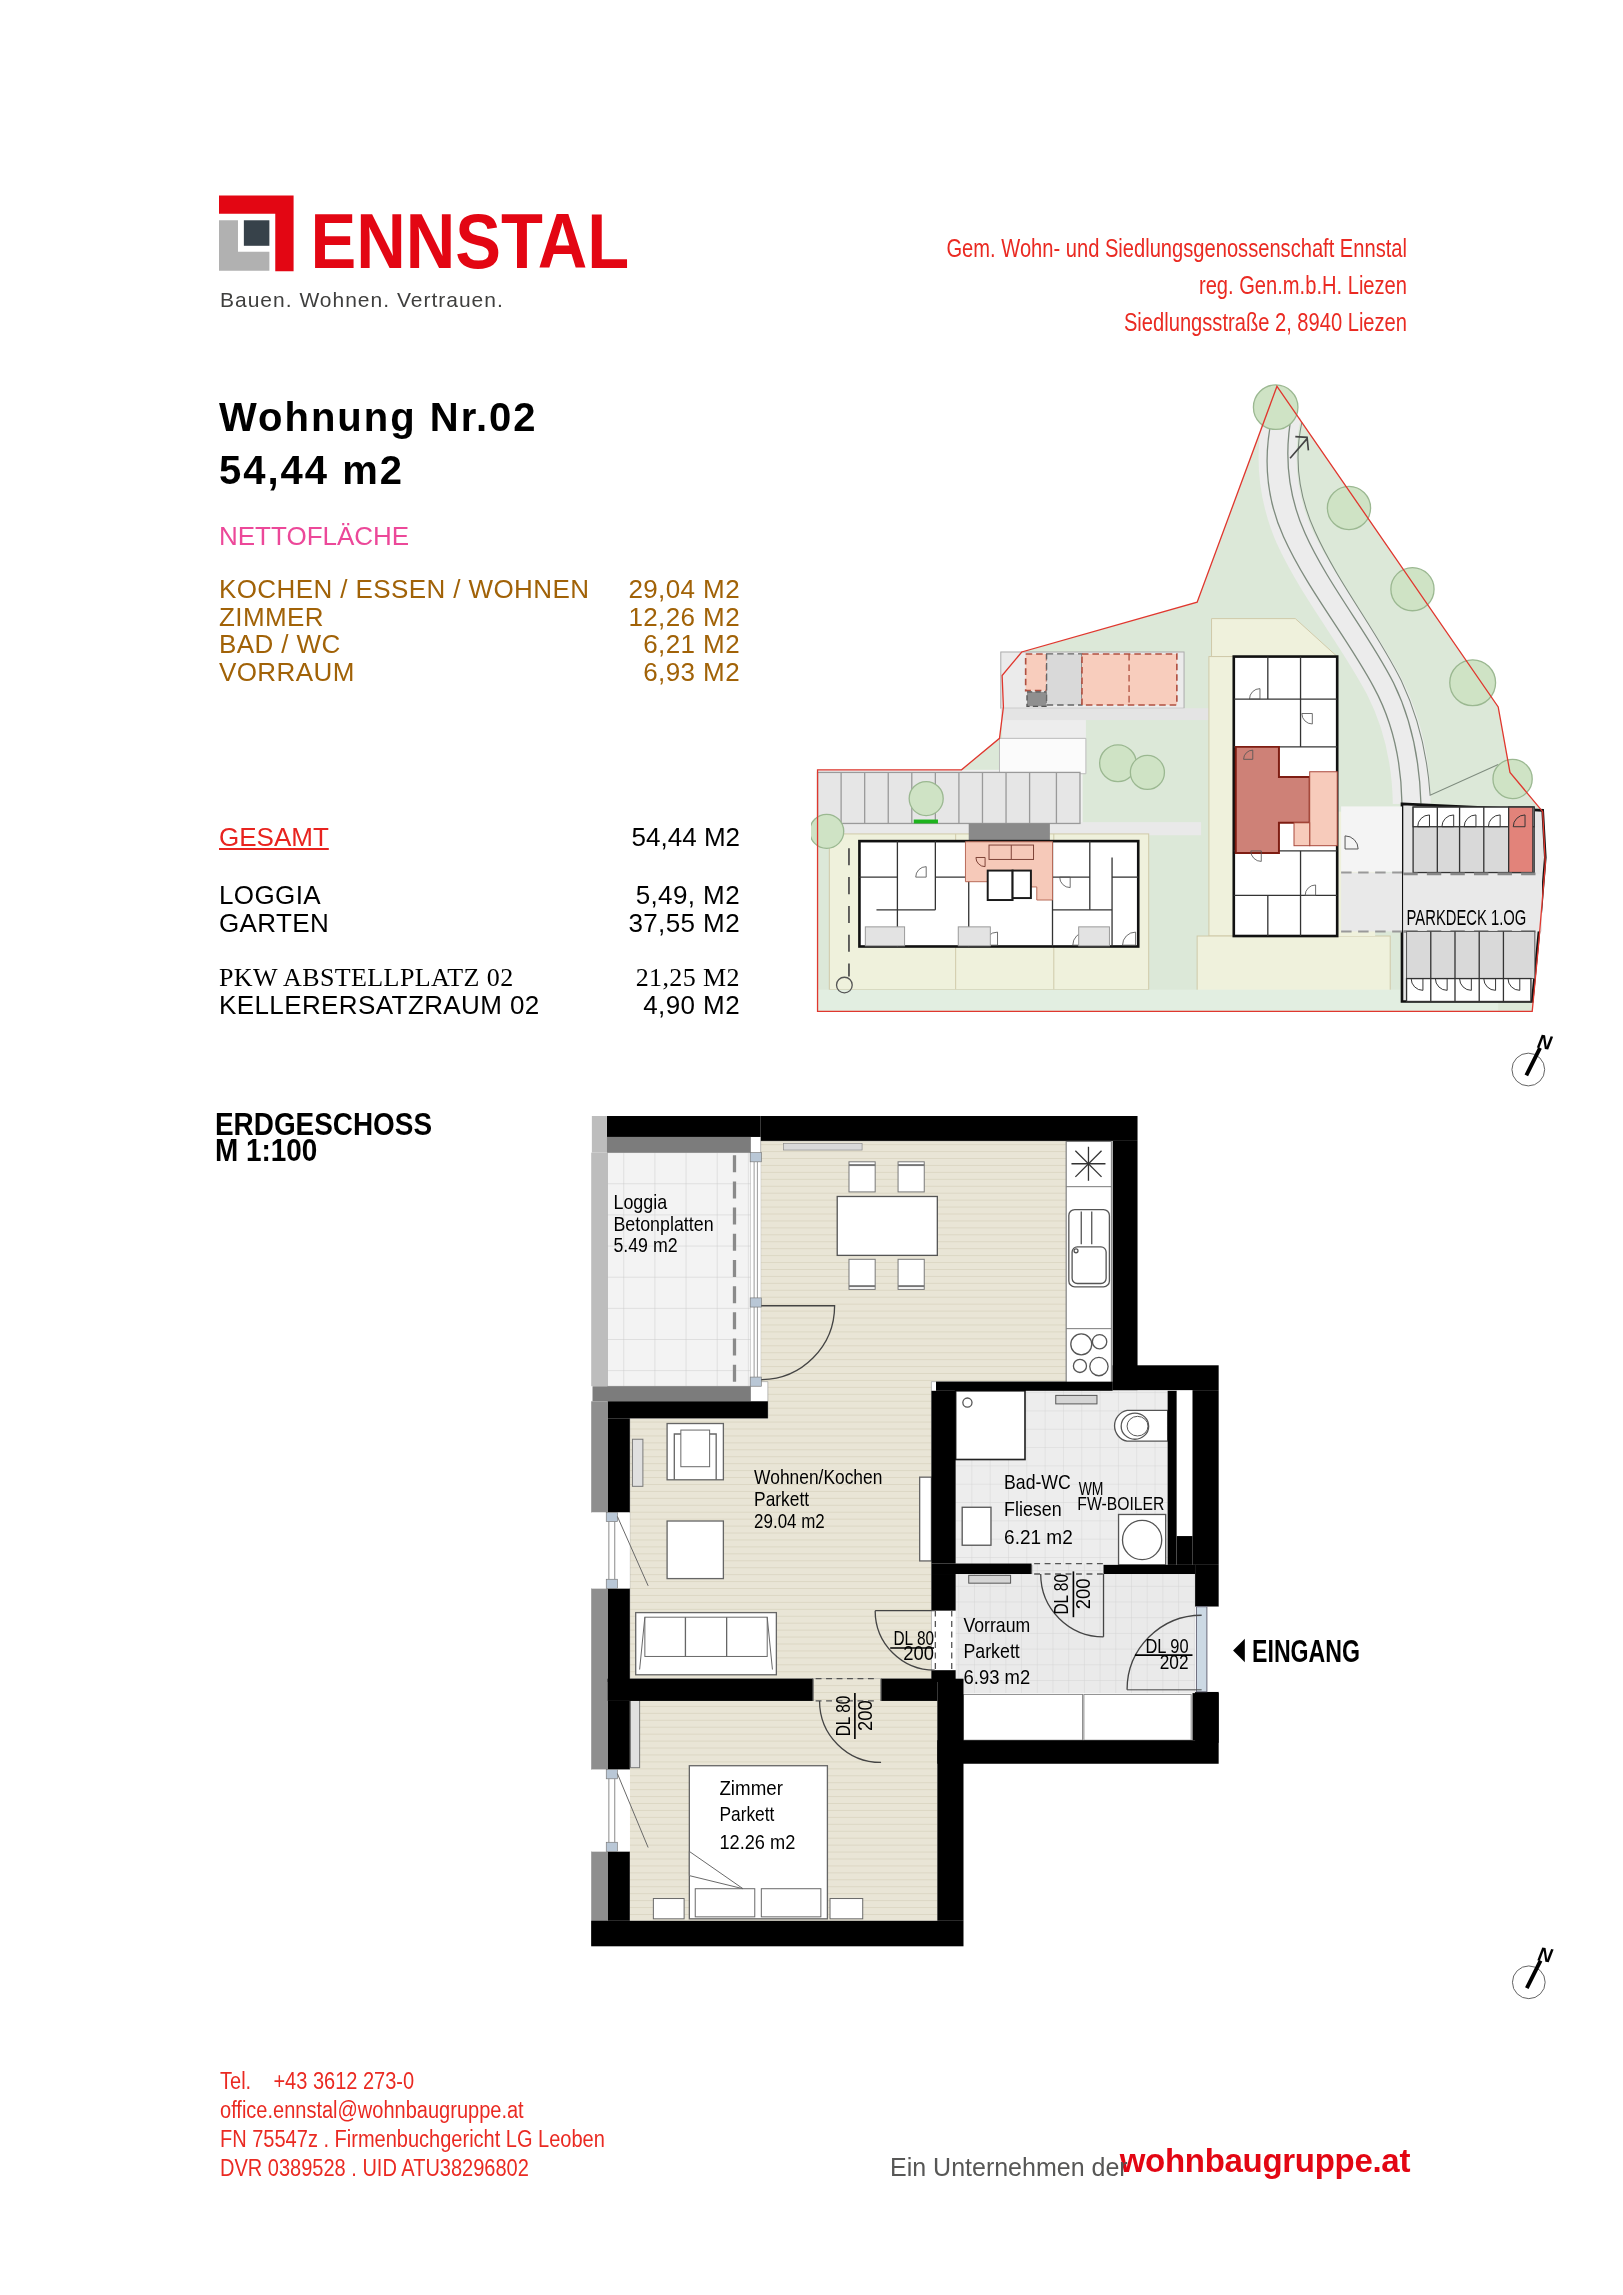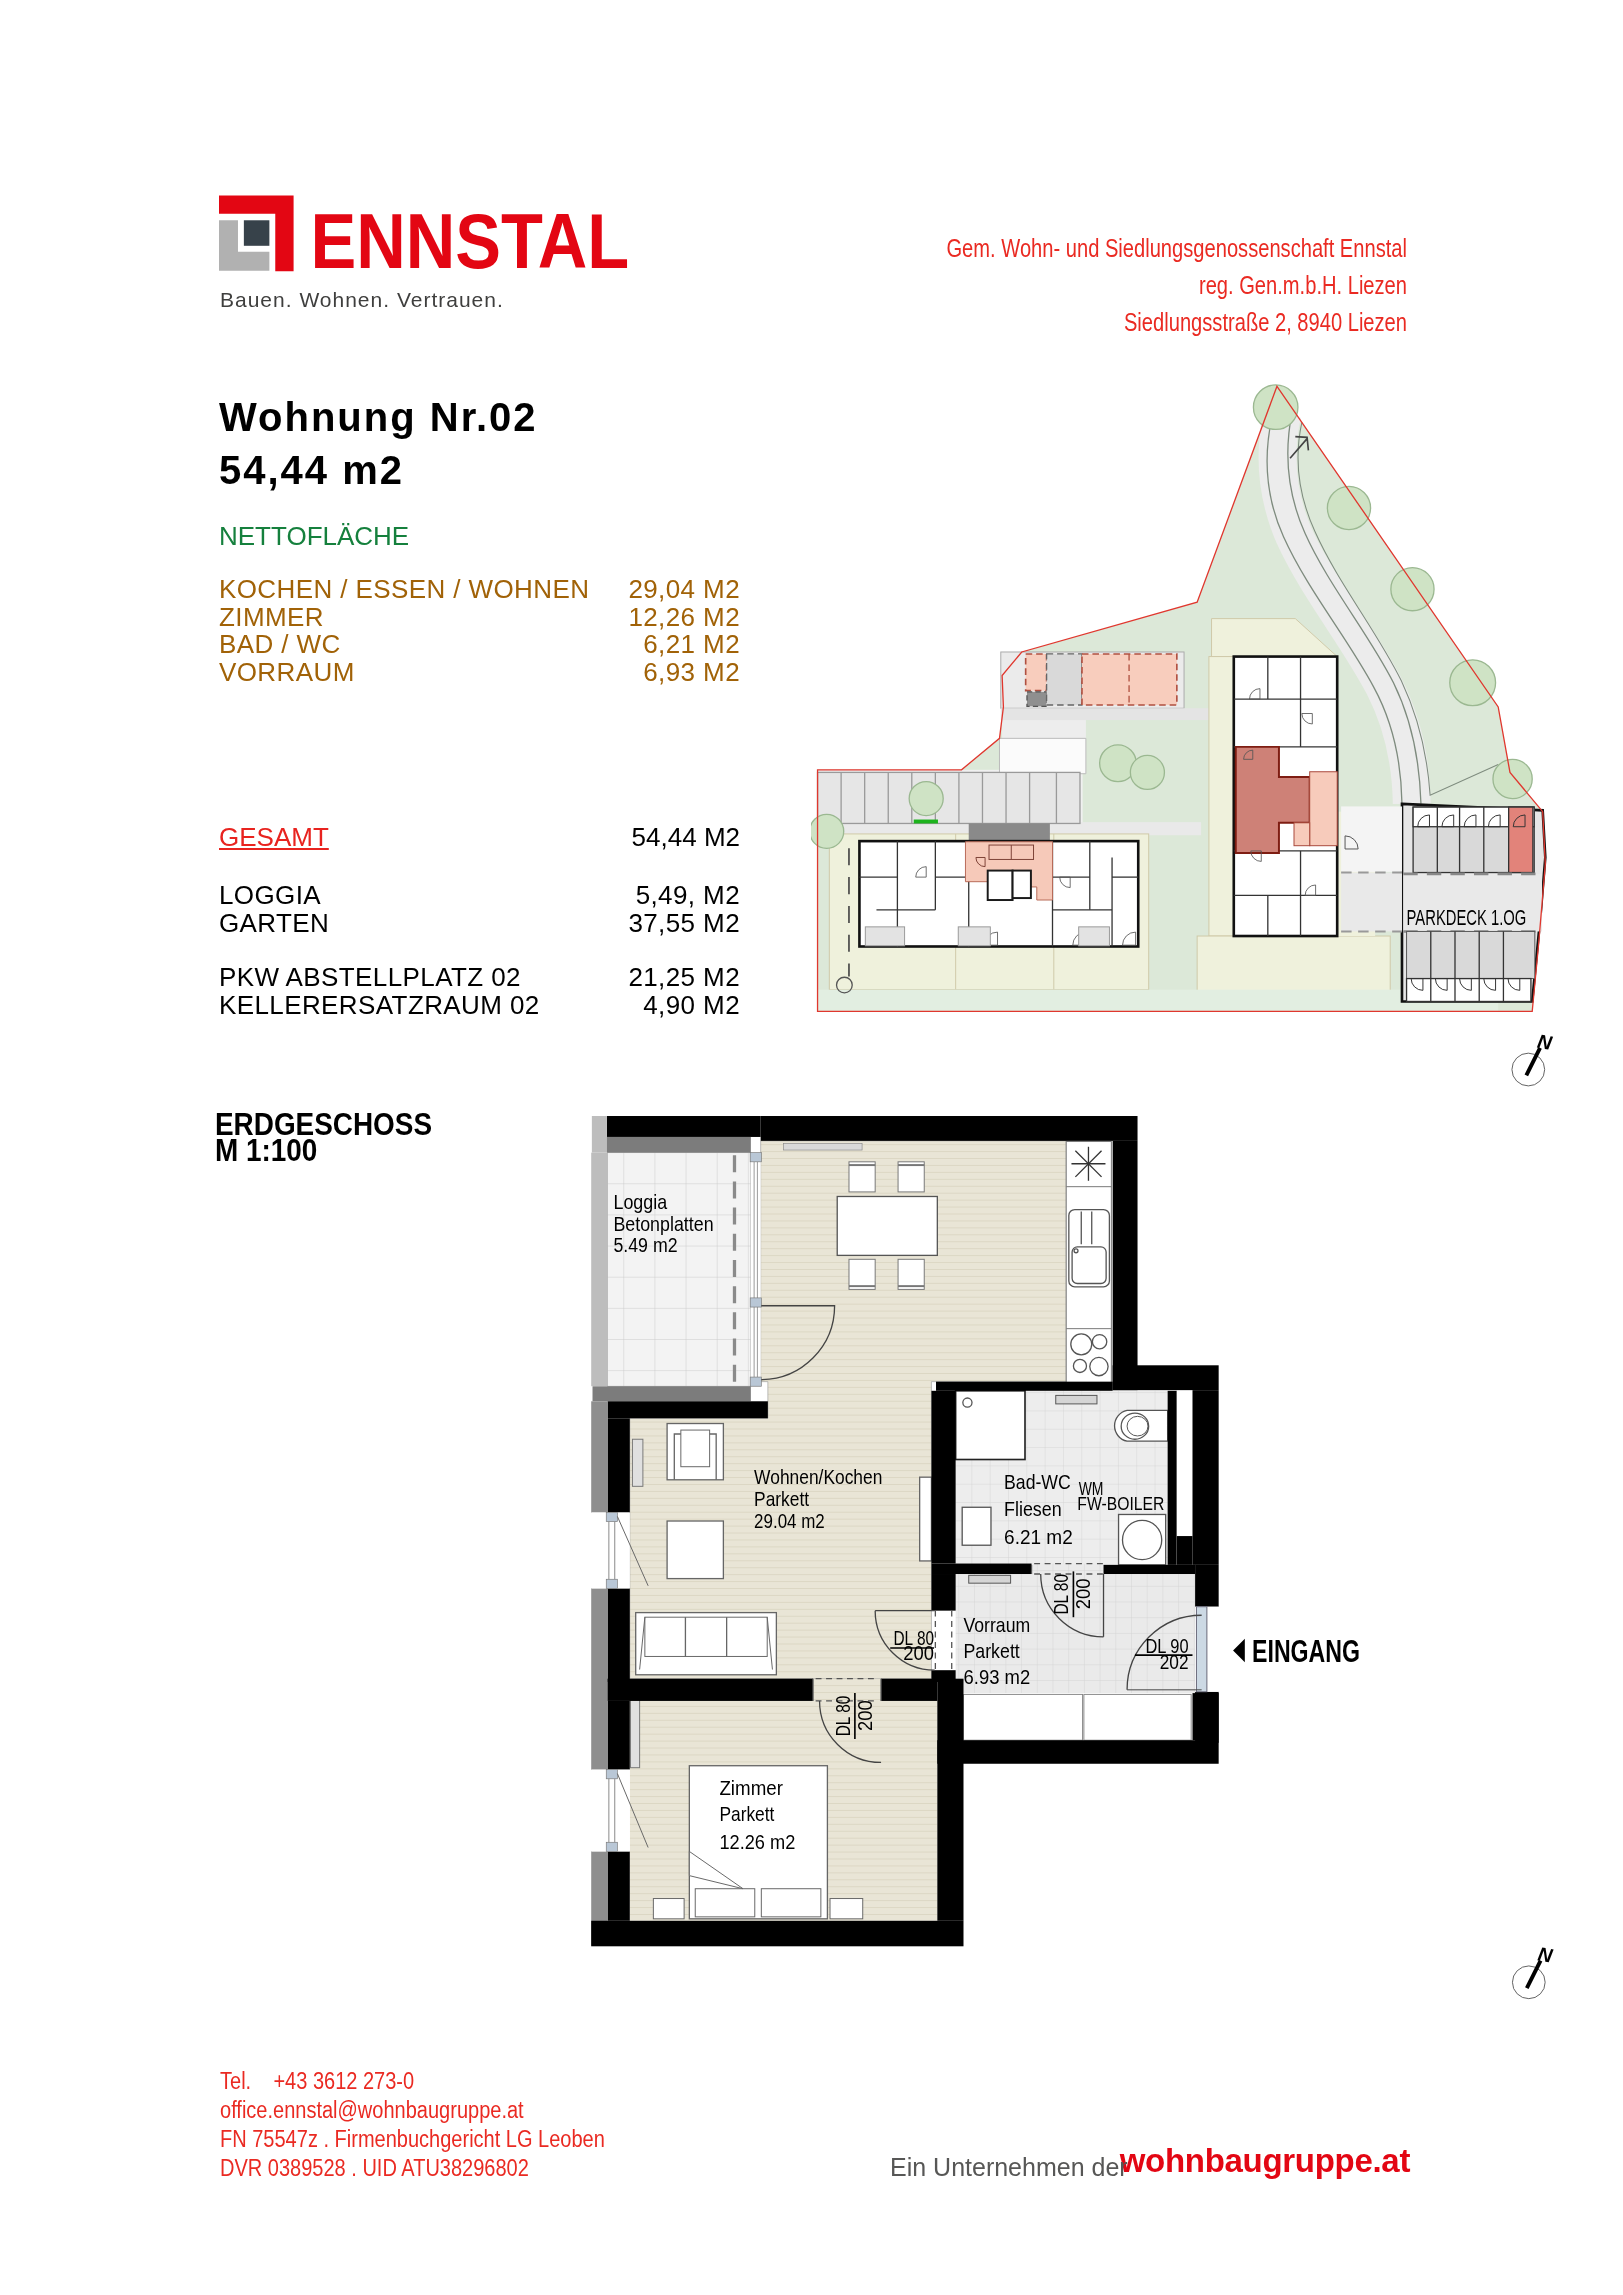--- a/index.html
+++ b/index.html
@@ -26,38 +26,38 @@
 <div class="abs" style="left:220px;top:288px;font-size:21px;color:#3f3f3e;letter-spacing:1px;">Bauen. Wohnen. Vertrauen.</div>
 
 <div class="abs" style="left:753px;top:230px;width:654px;text-align:right;font-size:25px;line-height:37px;color:#ea2a22;white-space:nowrap;transform:scaleX(0.805);transform-origin:100% 0;">
 Gem. Wohn- und Siedlungsgenossenschaft Ennstal<br>
 reg. Gen.m.b.H. Liezen<br>
 Siedlungsstraße 2, 8940 Liezen
 </div>
 
 <div class="abs" style="left:219px;top:391px;font-size:40px;line-height:53px;font-weight:bold;color:#000;letter-spacing:2px;">Wohnung Nr.02<br>54,44 m2</div>
 
-<div class="abs" style="left:219px;top:521px;font-size:26px;color:#15803d;">NETTOFLÄCHE</div>
+<div class="abs" style="left:219px;top:521px;font-size:26px;color:#ec4899;">NETTOFLÄCHE</div>
 
 <div class="abs" style="left:219px;top:576px;width:521px;font-size:26px;line-height:27.5px;color:#a16207;letter-spacing:0.4px;">
   <div style="position:relative;">KOCHEN / ESSEN / WOHNEN<span style="position:absolute;right:0;">29,04 M2</span></div>
   <div style="position:relative;">ZIMMER<span style="position:absolute;right:0;">12,26 M2</span></div>
   <div style="position:relative;">BAD / WC<span style="position:absolute;right:0;">6,21 M2</span></div>
   <div style="position:relative;">VORRAUM<span style="position:absolute;right:0;">6,93 M2</span></div>
 </div>
 
 <div class="abs" style="left:219px;top:822px;width:521px;font-size:26px;color:#e8231f;position:relative;text-decoration:underline;">GESAMT<span style="position:absolute;right:0;color:#000;">54,44 M2</span></div>
 
 <div class="abs" style="left:219px;top:882px;width:521px;font-size:26px;line-height:27.5px;color:#000;letter-spacing:0.4px;">
   <div style="position:relative;">LOGGIA<span style="position:absolute;right:0;text-align:center;">5,49, M2</span></div>
   <div style="position:relative;">GARTEN<span style="position:absolute;right:0;">37,55 M2</span></div>
 </div>
 
 <div class="abs" style="left:219px;top:964px;width:521px;font-size:26px;line-height:27.5px;color:#000;letter-spacing:0.4px;">
-  <div style="position:relative;">PKW ABSTELLPLATZ 02<span style="position:absolute;right:0;">21,25 M2</span></div>
+  <div style="position:relative;font-family:Liberation Serif, serif;">PKW ABSTELLPLATZ 02<span style="position:absolute;right:0;">21,25 M2</span></div>
   <div style="position:relative;">KELLERERSATZRAUM 02<span style="position:absolute;right:0;">4,90 M2</span></div>
 </div>
 
 <div class="abs" style="left:215px;top:1112px;font-size:31px;line-height:25.5px;font-weight:bold;color:#000;transform:scaleX(0.9);transform-origin:0 0;">ERDGESCHOSS<br>M 1:100</div>
 
 <div class="abs" style="left:811px;top:383px;width:805px;height:733px;">
 <svg width="805" height="733" viewBox="1240 585 1230 1120" font-family="Liberation Sans, sans-serif">
 
 <polygon points="1952,590 2290,1080 2308,1180 2358,1240 2362,1320 2352,1440 2342,1545 1250,1545 1250,1176 1470,1176 1528,1128 1534,1080 1532,1032 1562,996 1830,920" fill="#dce8d8"></polygon>
 

